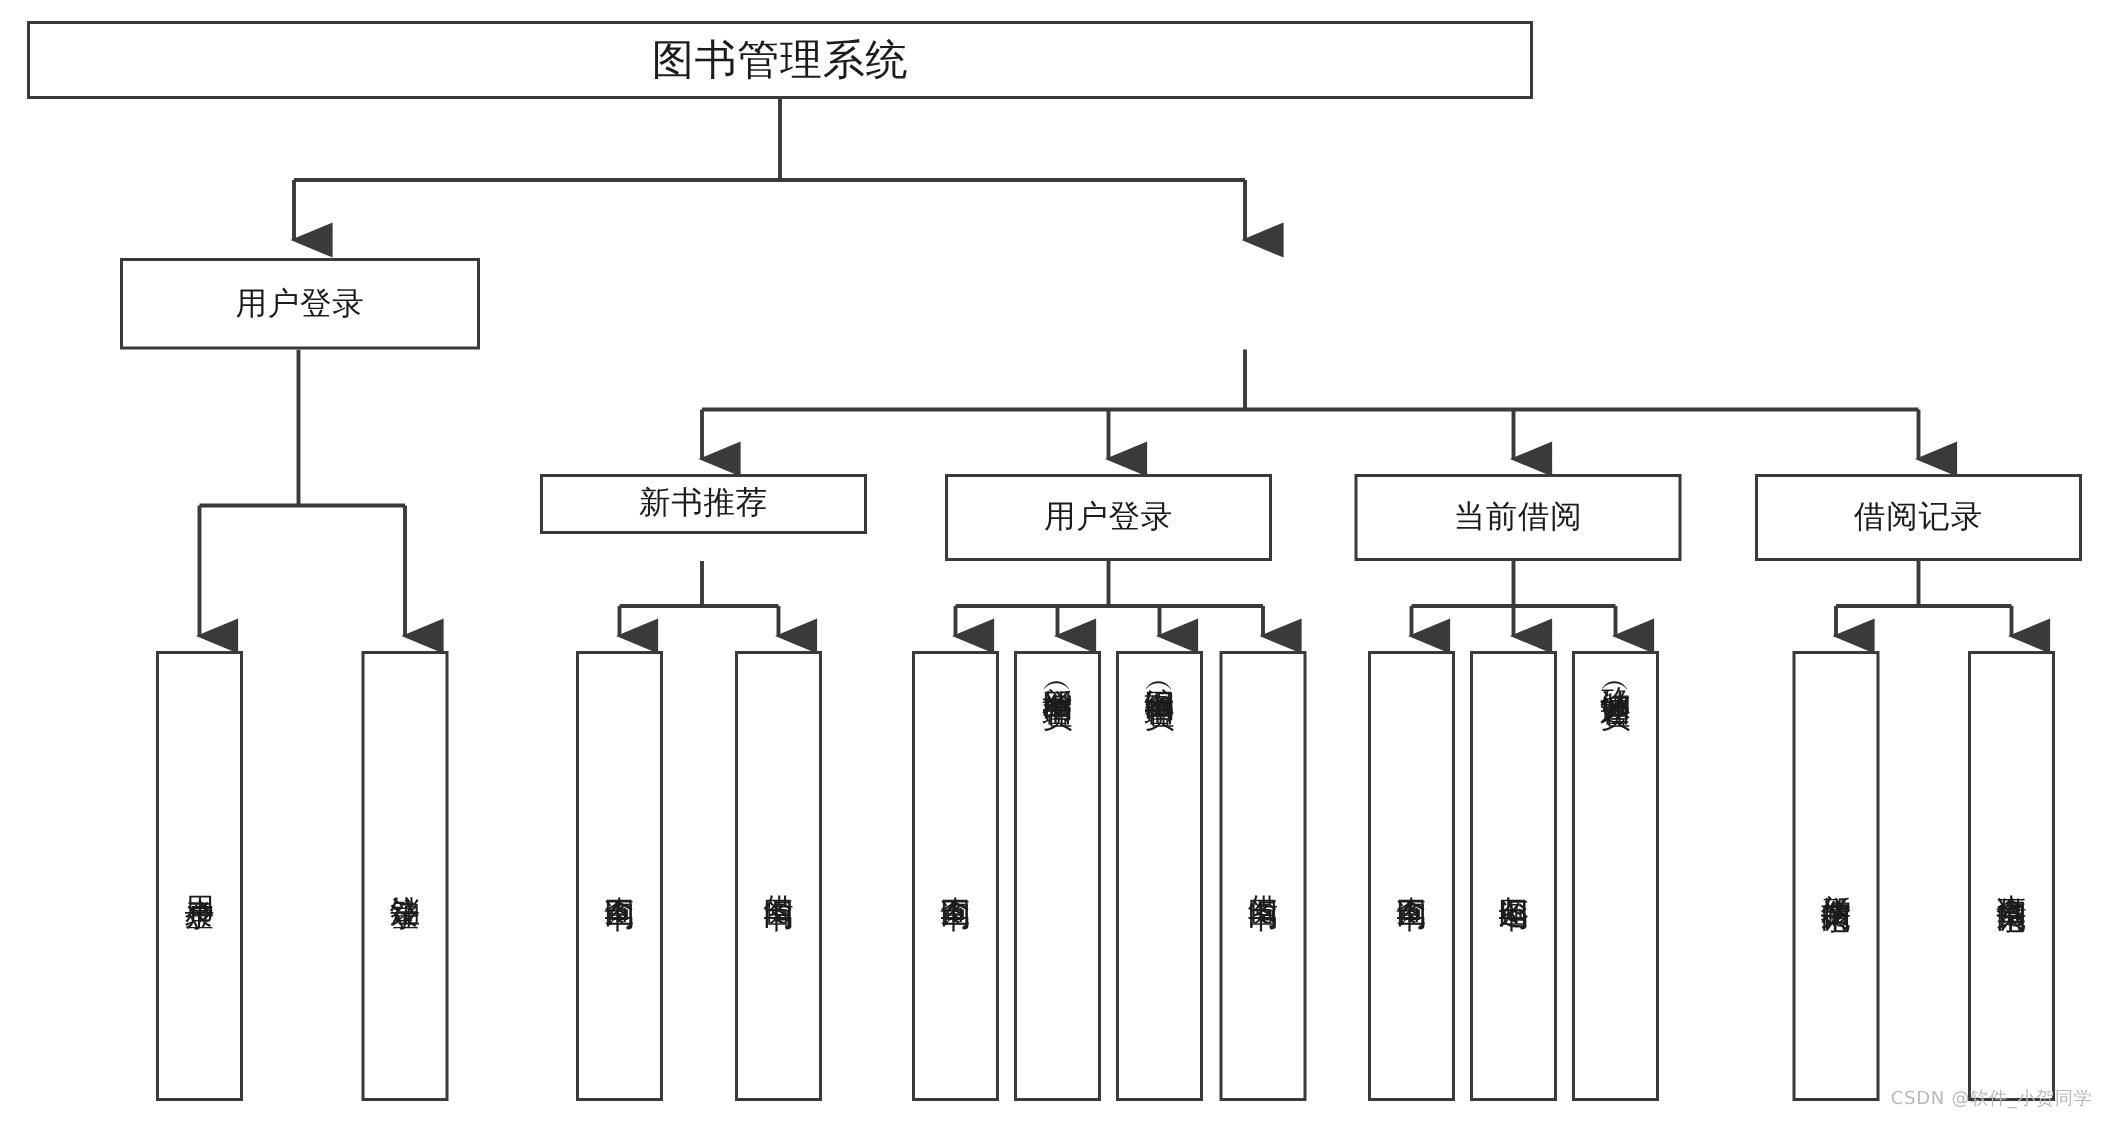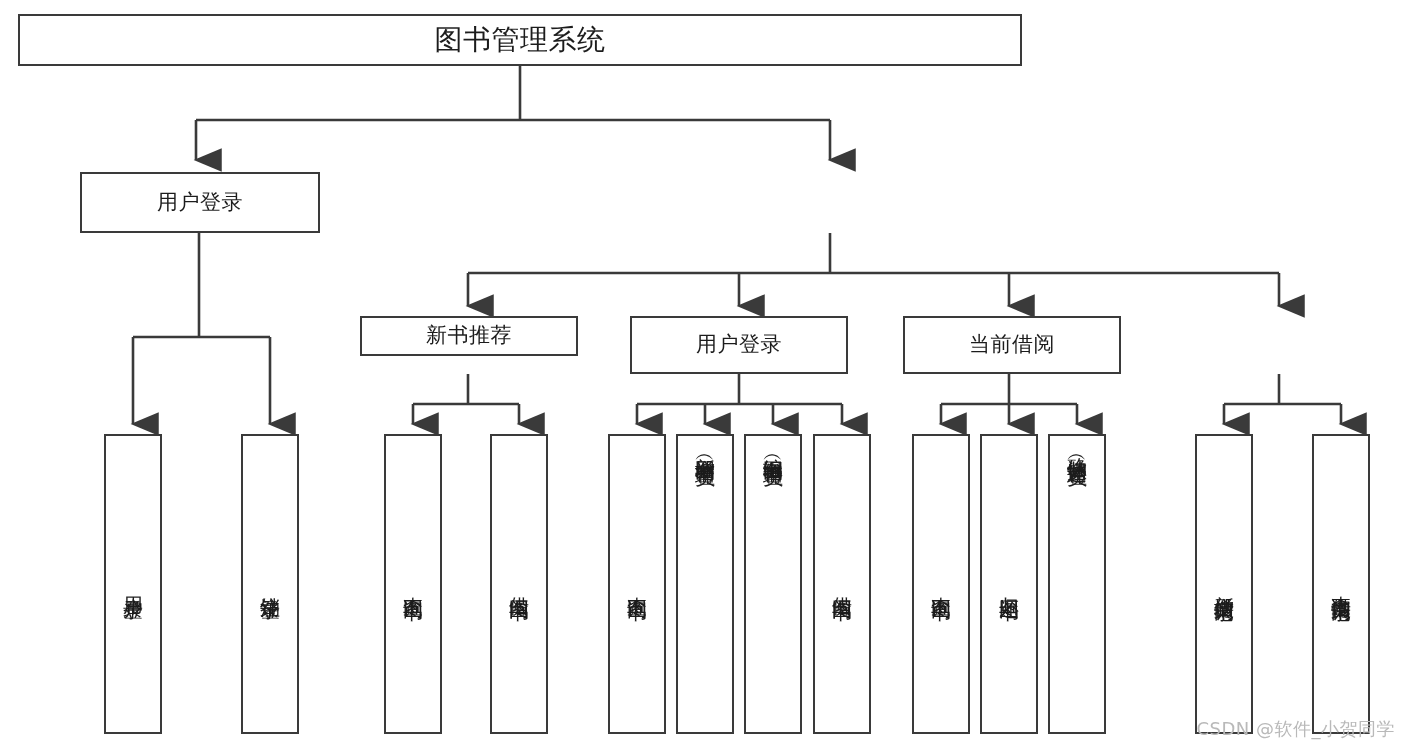--- a/index.html
+++ b/index.html
@@ -65,21 +65,21 @@
     max-height: 100%;
   }
   .node.vertical.centered {
     align-items: center;
     padding-top: 0;
   }
   #watermark {
     position: absolute;
     right: 10px;
     bottom: 6px;
-    font-size: 18px;
+    font-size: 12px;
     color: #b9b9b9;
     letter-spacing: 0.5px;
     white-space: nowrap;
     user-select: none;
   }
 </style>
 </head>
 <body>
 
 <div id="diagram-root">
@@ -145,20 +145,23 @@
 
   <div class="node horizontal" style="left:360px; top:316px; width:218px; height:40px;">
     <span class="node-label">新书推荐</span>
   </div>
   <div class="node horizontal" style="left:630px; top:316px; width:218px; height:58px;">
     <span class="node-label">用户登录</span>
   </div>
   <div class="node horizontal" style="left:860px; top:316px; width:218px; height:58px;margin-left:43px;">
     <span class="node-label">当前借阅</span>
   </div>
+  <div class="node horizontal" style="left:1170px; top:316px; width:218px; height:58px;">
+    <span class="node-label">借阅记录</span>
+  </div>
 
   <div class="node vertical centered" style="left:104px; top:434px; width:58px; height:300px;">
     <span class="node-label">用户登录</span>
   </div>
   <div class="node vertical centered" style="left:241px; top:434px; width:58px; height:300px;">
     <span class="node-label">注销登录</span>
   </div>
 
   <div class="node vertical centered" style="left:384px; top:434px; width:58px; height:300px;">
     <span class="node-label">查询图书</span>

